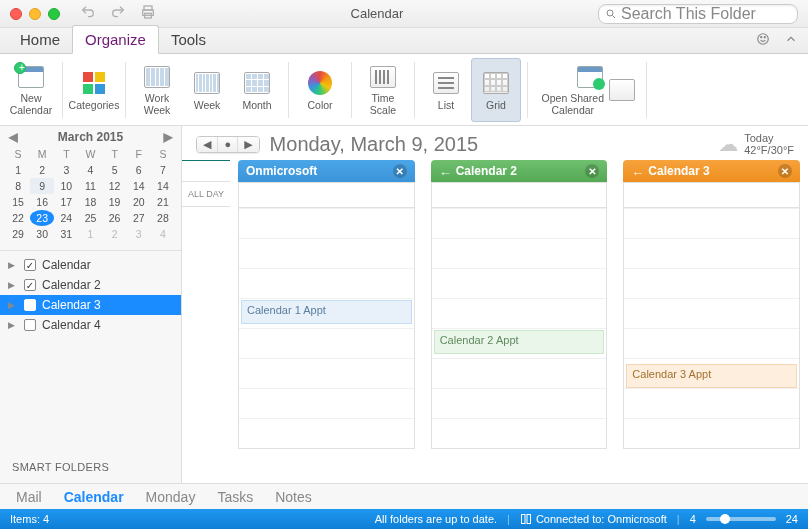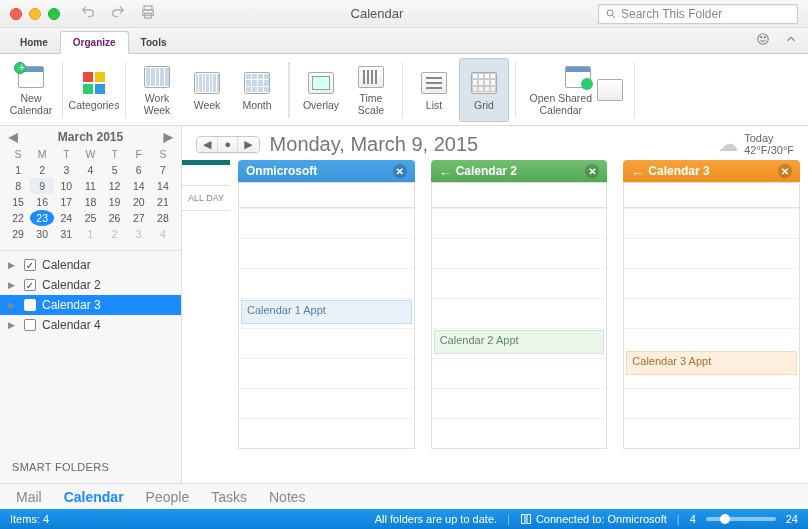--- a/index.html
+++ b/index.html
@@ -8,26 +8,26 @@
 
 .titlebar { height: 28px; background: linear-gradient(#f8f8f8,#ececec); display: flex; align-items: center; padding: 0 10px; border-bottom: 1px solid #ddd; }
 .traffic { display: flex; gap: 7px; }
 .tl { width: 12px; height: 12px; border-radius: 50%; }
 .tl.red { background:#ff5f57; border:1px solid #e1433a; }
 .tl.yellow { background:#ffbd2e; border:1px solid #e0a020; }
 .tl.green { background:#28c940; border:1px solid #1dad32; }
 .tb-icons { display:flex; gap:14px; margin-left:20px; color:#b0b0b0; }
 .tb-icons svg { width:16px; height:16px; }
 .title { flex:1; text-align:center; font-size:13px; color:#555; }
-.search { width:200px; height:20px; border:1px solid #ccc; border-radius:0; background:#fff; display:flex; align-items:center; padding:0 6px; color:#888; font-size:12px; box-shadow: inset 0 1px 2px rgba(0,0,0,.08);}
+.search { width:200px; height:20px; border:1px solid #ccc; border-radius:8px; background:#fff; display:flex; align-items:center; padding:0 6px; color:#888; font-size:16px; box-shadow: inset 0 1px 2px rgba(0,0,0,.08);}
 .search svg { width:12px; height:12px; margin-right:4px; }
 
 
 .tabs-row { height: 26px; background: linear-gradient(#f5f5f5,#ececec); display:flex; align-items:flex-end; border-bottom:1px solid #ccc; padding-left:8px; position:relative;}
-.tab { padding:5px 12px; font-size:10px; color:#444; cursor:pointer;font-weight:bold; }
+.tab { padding:5px 12px; font-size:15px; color:#444; cursor:pointer; }
 .tab.active { background:#fff; color:#701a75; border:1px solid #ccc; border-bottom:1px solid #fff; border-radius:3px 3px 0 0; margin-bottom:-1px; }
 .tabs-row .right { position:absolute; right:10px; bottom:4px; display:flex; gap:14px; color:#888; }
 .tabs-row .right svg { width:14px;height:14px; cursor:pointer; }
 
 
 .ribbon { height:72px; background:#fff; display:flex; align-items:center; border-bottom:1px solid #ddd; }
 .rgrp { height:100%; display:flex; align-items:center; padding:0 6px; }
 .sep    { width:1px; height:56px; background:#e3e3e3; }
 .rbtn { display:flex; flex-direction:column; align-items:center; justify-content:center; width:50px; height:64px; border-radius:3px; cursor:pointer; font-size:10.5px; color:#5a5a5a; text-align:center; gap:2px; }
 .rbtn.wide { width:70px;align-items:flex-end; }
@@ -87,38 +87,38 @@
 .chead .left { display:flex; align-items:center; gap:10px; }
 .navpill { display:inline-flex; border:1px solid #c8c8c8; border-radius:4px; overflow:hidden; box-shadow:inset 0 1px 0 #fff,0 1px 1px rgba(0,0,0,.08);}
 .navpill span { padding:1px 6px; font-size:11px; color:#666; cursor:pointer; border-right:1px solid #ddd; background:linear-gradient(#fdfdfd,#efefef);}
 .navpill span:last-child{border-right:none;}
 .date-hdr { font-size:20px; color:#777; font-weight:400; }
 .weather { text-align:right; font-size:11px; color:#666; display:flex; align-items:center; gap:6px;}
 .weather .cloud{ color:#ccc; font-size:20px;}
 .weather .lbl{ display:flex; flex-direction:column; line-height:1.1; align-items:flex-start;}
 
 .cols { flex:1; display:flex; overflow:hidden; }
-.time-col { width:48px; border-top:5px solid #0f766e;}
+.time-col { width:48px; border-top:1px solid #0f766e;}
 .time-col .allday { height:26px; font-size:9px; color:#888; display:flex;align-items:center;justify-content:center;border-bottom:1px solid #e0e0e0; border-top:1px solid #e0e0e0; margin-top:20px;}
 .time-col .hrs { }
 .time-col .hr { height:30px; font-size:10px; color:#888; text-align:right; padding-right:4px; border-top:1px solid #f0f0f0; }
 .col { flex:1; margin:0 8px; }
 .col .tab { height:22px; border-radius:4px 4px 0 0; display:flex; align-items:center; padding:0 8px; font-size:12px; color:#fff; font-weight:600; position:relative; }
 .col .tab .arrow{font-size:13px;margin-right:4px;opacity:.9;}
 .col .tab .close { margin-left:auto; width:14px;height:14px;border-radius:50%;background:rgba(0,0,0,.18);display:flex;align-items:center;justify-content:center;font-size:10px;color:#fff;cursor:pointer;}
 .col1 .tab{ background:linear-gradient(#4aa6e8,#3c94d8);text-align:right;} 
 .col2 .tab{ background:linear-gradient(#6fbf6f,#54a954);} 
 .col3 .tab{ background:linear-gradient(#f7a23c,#ee8f1f);} 
 .col .allday { height:26px; border:1px solid #e0e0e0; border-bottom:1px solid #e0e0e0;}
 .col .body  { border-left:1px solid #e0e0e0;border-right:1px solid #e0e0e0;border-bottom:1px solid #e0e0e0; position:relative;}
 .col .slot { height:30px; border-top:1px solid #f0f0f0;}
 .evt { position:absolute; left:2px; right:2px; height:24px; border:1px solid; font-size:11px; padding:3px 5px; overflow:hidden; }
 .evt1 { top:92px; background:#e8f1fa; border-color:#c5ddf2; color:#5a7da0;}
 .evt2 { top:122px; background:#eaf6ea; border-color:#cce8cc; color:#5e8a5e;}
-.evt3 { top:143px; background:#fdeedd; border-color:#f6d7b4; color:#a3712f;}
+.evt3 { top:156px; background:#fdeedd; border-color:#f6d7b4; color:#a3712f;}
 
 
 .bottom-nav { height:26px; background:#f7f7f7; display:flex; align-items:center; gap:22px; padding:0 16px; border-top:1px solid #ddd; font-size:14px; color:#888;}
 .bottom-nav .bn { cursor:pointer; }
 .bottom-nav .bn.active { color:#1a8cff; font-weight:600;}
 
 
 .status { height:20px; background:linear-gradient(#1e97f0,#0f7fd6); color:#fff; font-size:11px; display:flex; align-items:center; padding:0 10px; gap:10px;}
 .status .spacer{flex:1;}
 .status .sld { width:70px;height:4px;background:rgba(255,255,255,.5);border-radius:2px;position:relative;}
@@ -244,28 +244,30 @@
             <div></div>
             <div></div>
             <div></div>
             <div></div>
           </div>
         </div>
         <span>Month</span>
       </div>
   </div>
   <div class="sep"></div>
-  <div class="sep"></div>
-  <div class="rgrp">
-    <div class="rbtn">
-        <div class="ic">
-          <div class="ovl-ic"></div>
-        </div>
-        <span>Overlay</span>
-      </div>
+  <div class="rgrp">
+    <div class="rbtn">
+        <div class="ic">
+          <div class="color-ic"></div>
+        </div>
+        <span>Color</span>
+      </div>
+  </div>
+  <div class="sep"></div>
+  <div class="rgrp">
     <div class="rbtn">
         <div class="ic">
           <div class="ts-ic"></div>
         </div>
         <span style="white-space:pre-line;line-height:1.1">Time
 Scale</span>
       </div>
   </div>
   <div class="sep"></div>
   <div class="rgrp">
@@ -475,21 +477,21 @@
           <div class="evt evt3">Calendar 3 Appt</div>
         </div>
       </div>
     </div>
   </div>
 </div>
 
 <div class="bottom-nav">
   <span class="bn">Mail</span>
   <span class="bn active">Calendar</span>
-  <span class="bn">People</span>
+  <span class="bn">Monday</span>
   <span class="bn">Tasks</span>
   <span class="bn">Notes</span>
 </div>
 
 <div class="status">
   <span>Items: 4</span>
   <span class="spacer"></span>
   <span>All folders are up to date.</span>
   <span style="opacity:.5">|</span>
   <span style="display:flex;align-items:center;gap:4px">

